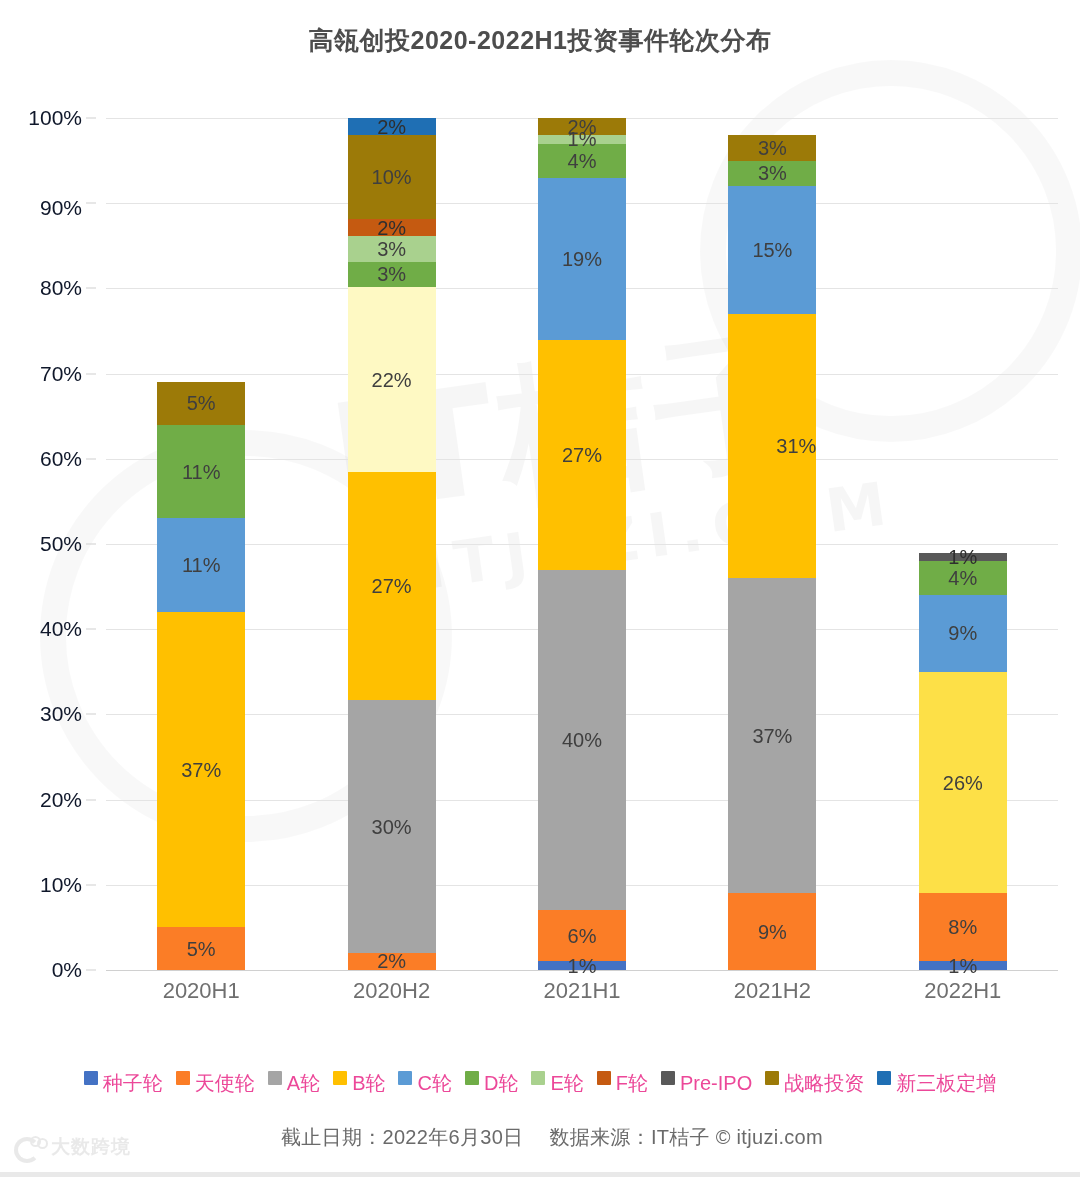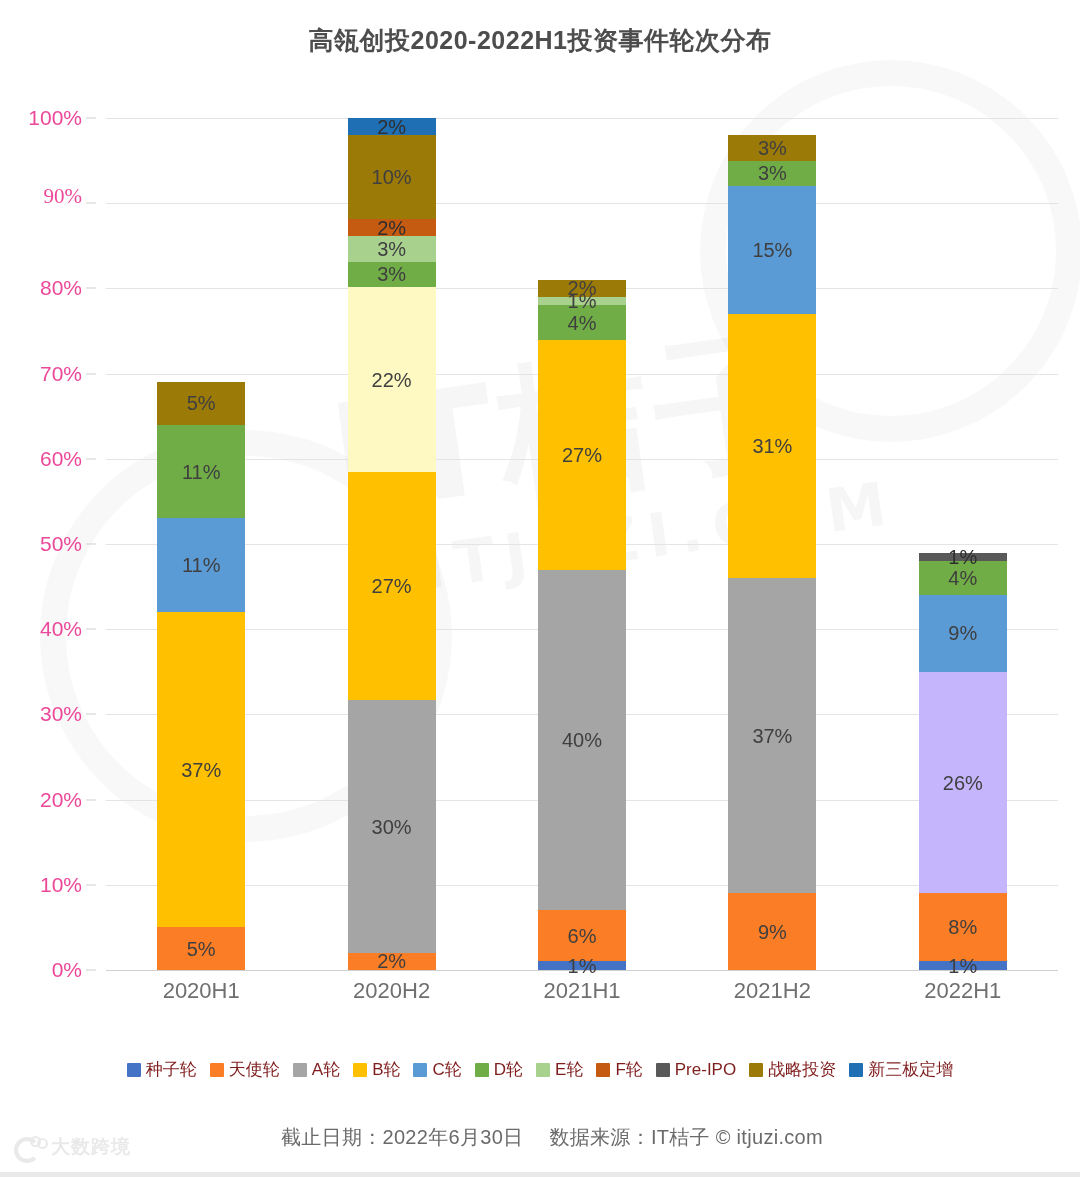--- a/index.html
+++ b/index.html
@@ -49,21 +49,21 @@
   .gridline{
     position:absolute;left:0;width:952px;height:1px;
     background:#e4e4e4;
   }
   .gridline.base{background:#d0d0d0;}
   #yaxis{
     position:absolute;left:0;top:118px;width:96px;height:852px;z-index:3;
   }
   #yaxis .ylab{
     position:absolute;right:14px;
-    font-size:21px;color:#ec4899;
+    font-size:21px;color:#0f172a;
     transform:translateY(-50%);
     white-space:nowrap;
     font-weight:500;
   }
   #yaxis .ydash{
     position:absolute;right:0;width:10px;height:1px;background:#cfcfcf;
     transform:translateY(-50%);
   }
 
   
@@ -99,21 +99,21 @@
   }
 
   
   #legend{
     position:absolute;left:0;top:1058px;width:1080px;
     display:flex;flex-wrap:nowrap;align-items:center;justify-content:center;
     gap:13px;z-index:3;
   }
   .leg-item{display:flex;align-items:center;gap:5px;}
   .leg-sw{width:14px;height:14px;display:inline-block;border-radius:1px;}
-  .leg-lb{font-size:17px;color:#7f1d1d;white-space:nowrap;}
+  .leg-lb{font-size:20px;color:#ec4899;white-space:nowrap;margin-top:12px;}
 
   
   #footer{
     position:absolute;left:12px;top:1124px;width:1080px;
     text-align:center;font-size:20px;color:#6a6a6a;z-index:3;
     letter-spacing:.3px;
   }
   #footer .gap{display:inline-block;width:26px;}
 
   
@@ -164,21 +164,21 @@
     <div class="ylab" style="top: 511.2px;">40%</div>
     <div class="ydash" style="top: 511.2px;"></div>
     <div class="ylab" style="top: 426px;">50%</div>
     <div class="ydash" style="top: 426px;"></div>
     <div class="ylab" style="top: 340.8px;">60%</div>
     <div class="ydash" style="top: 340.8px;"></div>
     <div class="ylab" style="top: 255.6px;">70%</div>
     <div class="ydash" style="top: 255.6px;"></div>
     <div class="ylab" style="top: 170.4px;">80%</div>
     <div class="ydash" style="top: 170.4px;"></div>
-    <div class="ylab" style="top: 78px; font-family: Liberation Serif, serif;">90%</div>
+    <div class="ylab" style="top: 90px;">90%</div>
     <div class="ydash" style="top: 85.2px;"></div>
     <div class="ylab" style="top: 0px;">100%</div>
     <div class="ydash" style="top: 0px;"></div>
   </div>
 
 <div id="plot">
   <div id="gridlines">
       <div class="gridline base" style="top: 852px;"></div>
       <div class="gridline" style="top: 766.8px;"></div>
       <div class="gridline" style="top: 681.6px;"></div>
@@ -244,58 +244,61 @@
         </div>
         <div class="seg" style="height: 51.12px; background: rgb(251, 125, 38);">
           <span>6%</span>
         </div>
         <div class="seg" style="height: 340.8px; background: rgb(165, 165, 165);">
           <span>40%</span>
         </div>
         <div class="seg" style="height: 230.04px; background: rgb(255, 192, 0);">
           <span>27%</span>
         </div>
+        <div class="seg" style="height: 161.88px; background: rgb(91, 155, 213);">
+          <span>19%</span>
+        </div>
         <div class="seg" style="height: 34.08px; background: rgb(112, 173, 71);">
           <span>4%</span>
         </div>
         <div class="seg" style="height: 8.52px; background: rgb(169, 209, 142);">
           <span>1%</span>
         </div>
         <div class="seg" style="height: 17.04px; background: rgb(156, 122, 8);">
           <span>2%</span>
         </div>
       </div>
       <div class="bar" style="left: 622.4px; height: 852px;">
         <div class="seg" style="height: 76.68px; background: rgb(251, 125, 38);">
           <span>9%</span>
         </div>
         <div class="seg" style="height: 315.24px; background: rgb(165, 165, 165);">
           <span>37%</span>
         </div>
-        <div class="seg" style="height: 264.12px; background: rgb(255, 192, 0);">
+        <div class="seg" style="height: 264.12px; background: rgb(255, 192, 0); justify-content: flex-end;">
           <span>31%</span>
         </div>
         <div class="seg" style="height: 127.8px; background: rgb(91, 155, 213);">
           <span>15%</span>
         </div>
         <div class="seg" style="height: 25.56px; background: rgb(112, 173, 71);">
           <span>3%</span>
         </div>
         <div class="seg" style="height: 25.56px; background: rgb(156, 122, 8);">
           <span>3%</span>
         </div>
       </div>
       <div class="bar" style="left: 812.8px; height: 852px;">
         <div class="seg" style="height: 8.52px; background: rgb(68, 114, 196);">
           <span>1%</span>
         </div>
         <div class="seg" style="height: 68.16px; background: rgb(251, 125, 38);">
           <span>8%</span>
         </div>
-        <div class="seg" style="height: 221.52px; background: #c4b5fd;">
+        <div class="seg" style="height: 221.52px; background: #fde047;">
           <span>26%</span>
         </div>
         <div class="seg" style="height: 76.68px; background: rgb(91, 155, 213);">
           <span>9%</span>
         </div>
         <div class="seg" style="height: 34.08px; background: rgb(112, 173, 71);">
           <span>4%</span>
         </div>
         <div class="seg" style="height: 8.52px; background: rgb(89, 89, 89);">
           <span style="color: rgb(47, 47, 47);">1%</span>

